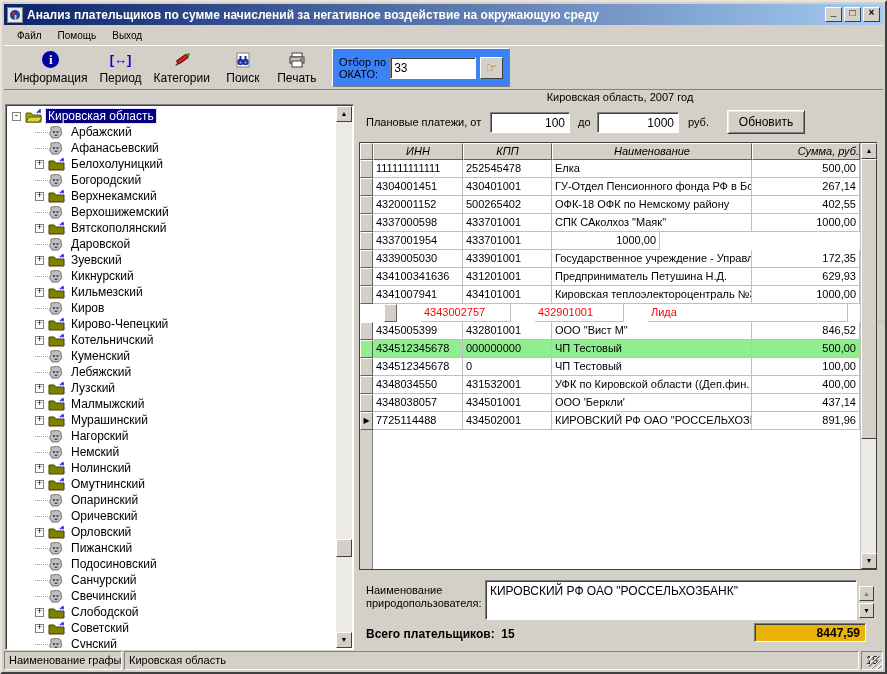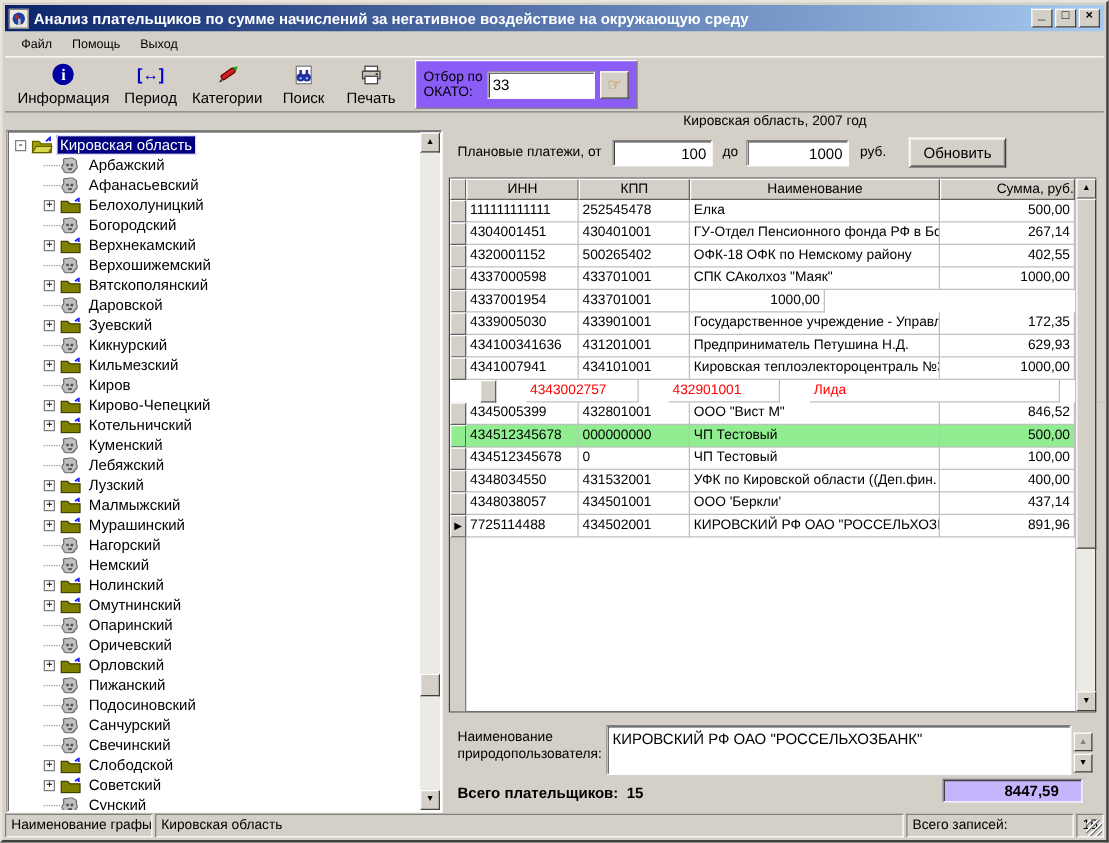--- a/index.html
+++ b/index.html
@@ -33,21 +33,21 @@
     position:absolute; left:2px; top:43px; right:2px; height:45px;
     border-top:1px solid #fff; border-bottom:1px solid #808080;
     display:flex; align-items:center; padding-left:4px;
   }
   .tbtn { width:auto; min-width:54px; padding:2px 6px; display:flex; flex-direction:column; align-items:center; justify-content:center; gap:2px; font-size:12px; }
   .tbtn .ticon { height:18px; display:flex; align-items:center; justify-content:center; }
   .info-circle { width:17px; height:17px; border-radius:50%; background:#0000A0; color:#fff; font-family:"Liberation Serif",serif; font-weight:bold; font-size:13px; line-height:17px; text-align:center; }
   .period-glyph { color:#0000C8; font-weight:bold; font-size:13px; }
   .okato-group {
     margin-left:8px; height:39px; display:flex; align-items:center; gap:4px; padding:0 6px;
-    border:1px solid; border-color:#fff #808080 #808080 #fff; background:#8b5cf6;
+    border:1px solid; border-color:#fff #808080 #808080 #fff; background:#3b82f6;
   }
   .okato-label { font-size:11px; line-height:12px; }
   .okato-input {
     width:86px; height:22px; background:#fff; font-size:12px; padding:2px 3px;
     border:1px solid; border-color:#808080 #fff #fff #808080;
     box-shadow:inset 1px 1px 0 #404040; font-family:"Liberation Sans",sans-serif;
   }
   .okato-btn { width:23px; height:22px; background:#D4D0C8; border:1px solid; border-color:#fff #404040 #404040 #fff; font-size:13px; color:#B8860B; text-align:center; line-height:19px; }
   
   .band { position:absolute; left:2px; top:89px; right:2px; height:13px; }
@@ -75,21 +75,21 @@
   .filterbar { position:absolute; left:0; top:0; right:0; height:36px; }
   .filterbar .flabel { position:absolute; left:9px; top:12px; }
   .num-input { position:absolute; height:21px; background:#fff; text-align:right; padding:2px 4px; font-size:12px; border:1px solid; border-color:#808080 #fff #fff #808080; box-shadow:inset 1px 1px 0 #404040; font-family:"Liberation Sans",sans-serif; }
   .btn { background:#D4D0C8; border:1px solid; border-color:#fff #404040 #404040 #fff; box-shadow:inset 1px 1px 0 #ECEAE4, inset -1px -1px 0 #808080; font-size:12px; font-family:"Liberation Sans",sans-serif; }
   .refresh-btn { position:absolute; left:370px; top:6px; width:78px; height:24px; }
   
   .grid { position:absolute; left:2px; top:38px; width:518px; height:428px; background:#fff; border:1px solid #404040; }
   .ghead { display:flex; height:17px; }
   .gcell-h {
     background:#D4D0C8; border:1px solid; border-color:#fff #606060 #606060 #fff;
-    text-align:center; font-size:11px; line-height:15px; overflow:hidden; flex:none;
+    text-align:center; font-size:11px; line-height:15px; overflow:hidden; flex:none;font-style:italic;
   }
   .grow { display:flex; height:18px; }
   .gcell { border-right:1px solid #C0C0C0; border-bottom:1px solid #C0C0C0; font-size:11px; line-height:17px; padding:0 3px; overflow:hidden; white-space:nowrap; flex:none; }
   .gut { width:13px; flex:none; background:#D4D0C8; border:1px solid; border-color:#fff #606060 #606060 #fff; font-size:8px; line-height:15px; text-align:center; padding:0; }
   .c-inn { width:90px; } .c-kpp { width:89px; } .c-name { width:200px; } .c-sum { width:108px; text-align:right; }
   .grow.red .gcell { color:#FF0000;margin-left:24px; }
   .grow.green .gcell { background:#90EE90; }
   .gfiller { display:flex; }
   .gfiller .gutf { width:13px; background:#D4D0C8; border-right:1px solid #808080; }
   .gvscroll { position:absolute; right:0; top:0; bottom:0; width:16px; background:#ECEAE4; border-left:1px solid #C0C0C0; }
@@ -97,23 +97,23 @@
   .details { position:absolute; left:0; top:470px; right:0; bottom:0; }
   .dlabel { position:absolute; left:9px; top:10px; line-height:13px; }
   .memo {
     position:absolute; left:128px; top:6px; width:372px; height:40px; background:#fff;
     border:1px solid; border-color:#808080 #fff #fff #808080; box-shadow:inset 1px 1px 0 #404040;
     padding:3px 4px; font-size:12px; overflow:hidden;
   }
   .memo-spin { position:absolute; left:502px; width:15px; height:15px; background:#D4D0C8; border:1px solid; border-color:#fff #404040 #404040 #fff; font-size:7px; text-align:center; line-height:13px; }
   .total-line { position:absolute; left:9px; top:53px; font-weight:bold; font-size:12px; }
   .total-box {
-    position:absolute; left:397px; top:49px; width:112px; height:19px; background:#c4b5fd;
+    position:absolute; left:397px; top:49px; width:112px; height:19px; background:#eab308;
     border:1px solid; border-color:#808080 #fff #fff #808080; box-shadow:inset 1px 1px 0 #404040;
-    font-weight:bold; font-size:12px; text-align:right; padding:2px 18px;
+    font-weight:bold; font-size:12px; text-align:right; padding:2px 5px;
   }
   
   .statusbar { position:absolute; left:2px; right:2px; bottom:2px; height:21px; display:flex; align-items:stretch; padding-top:2px; gap:2px; }
   .spanel { border:1px solid; border-color:#808080 #fff #fff #808080; padding:2px 4px; font-size:11px; white-space:nowrap; overflow:hidden; }
   .sp1 { width:118px; flex:none; }
   .sp2 { flex:1; }
   .sp3 { width:134px; flex:none; }
   .sp4 { width:22px; flex:none; text-align:right; position:relative; }
   .grip { position:absolute; right:0; bottom:0; width:13px; height:13px;
     background:repeating-linear-gradient(135deg, transparent 0 2px, #fff 2px 3px, #808080 3px 4px); }
@@ -772,20 +772,19 @@
         <span>Всего плательщиков:</span>&nbsp;
         <span>15</span>
       </div>
       <div class="total-box">8447,59</div>
     </div>
   </div>
 
   <div class="statusbar">
     <div class="spanel sp1">Наименование графы:</div>
     <div class="spanel sp2">Кировская область</div>
-    <div class="spanel sp3">Всего записей:</div>
     <div class="spanel sp4">
       <span>15</span>
       <span class="grip"></span>
     </div>
   </div>
 
 </div>
 
 </body></html>

